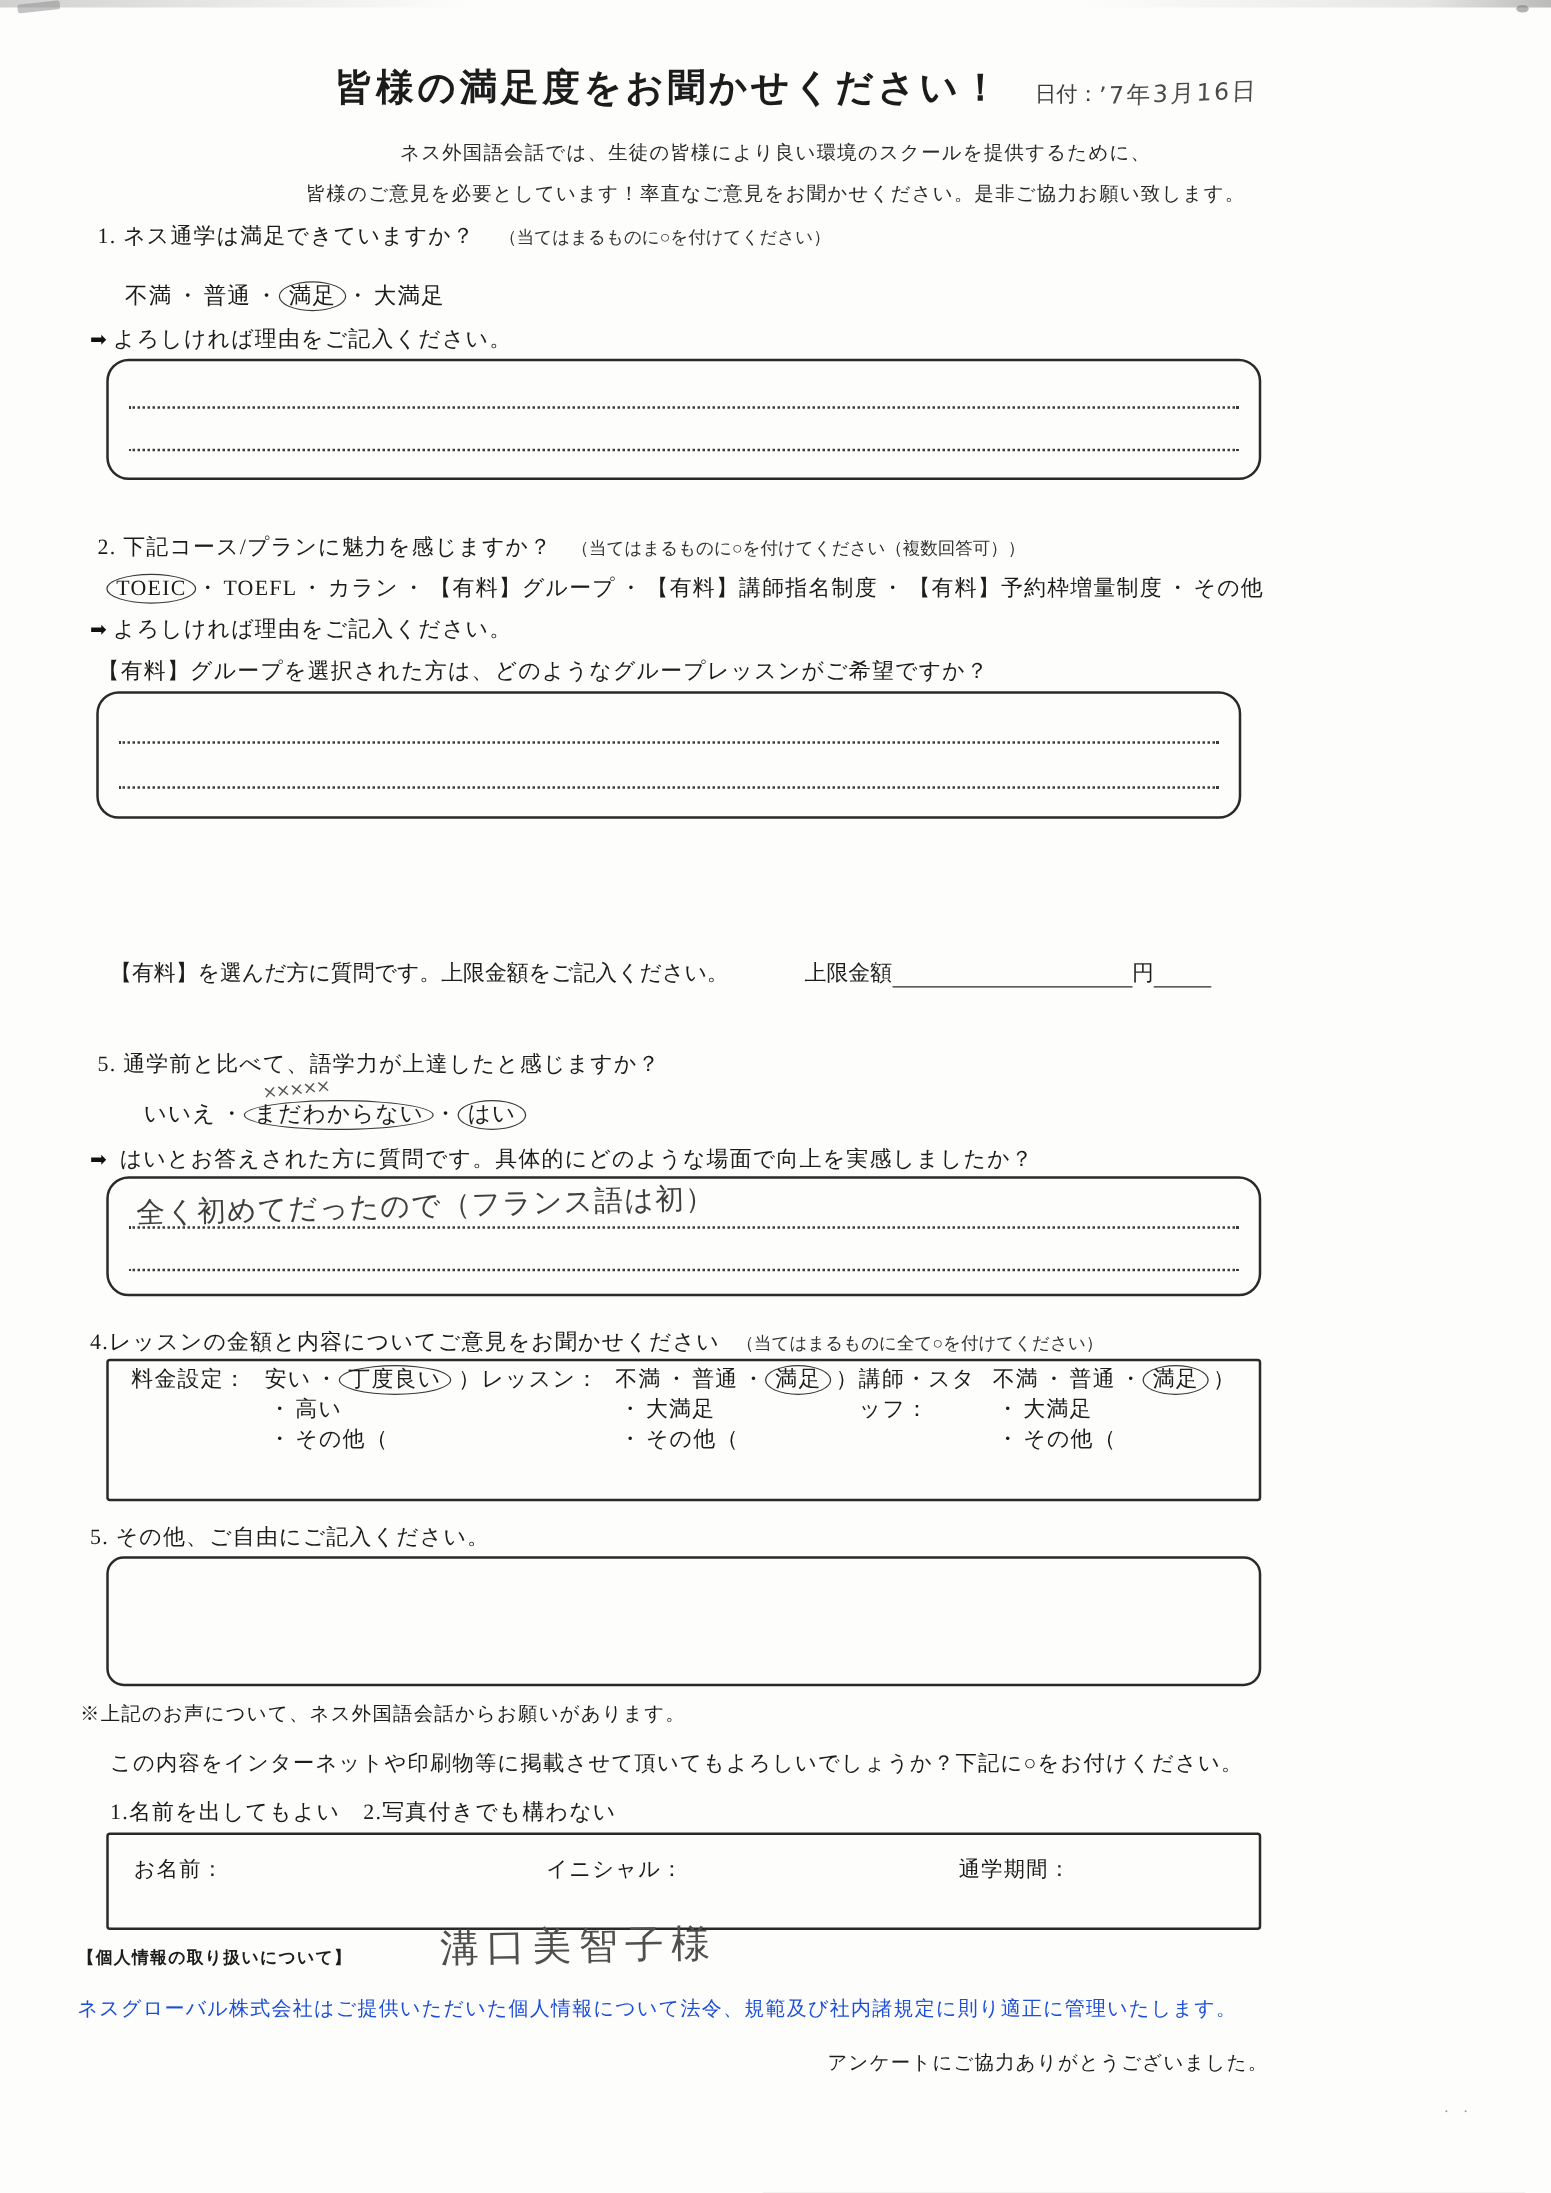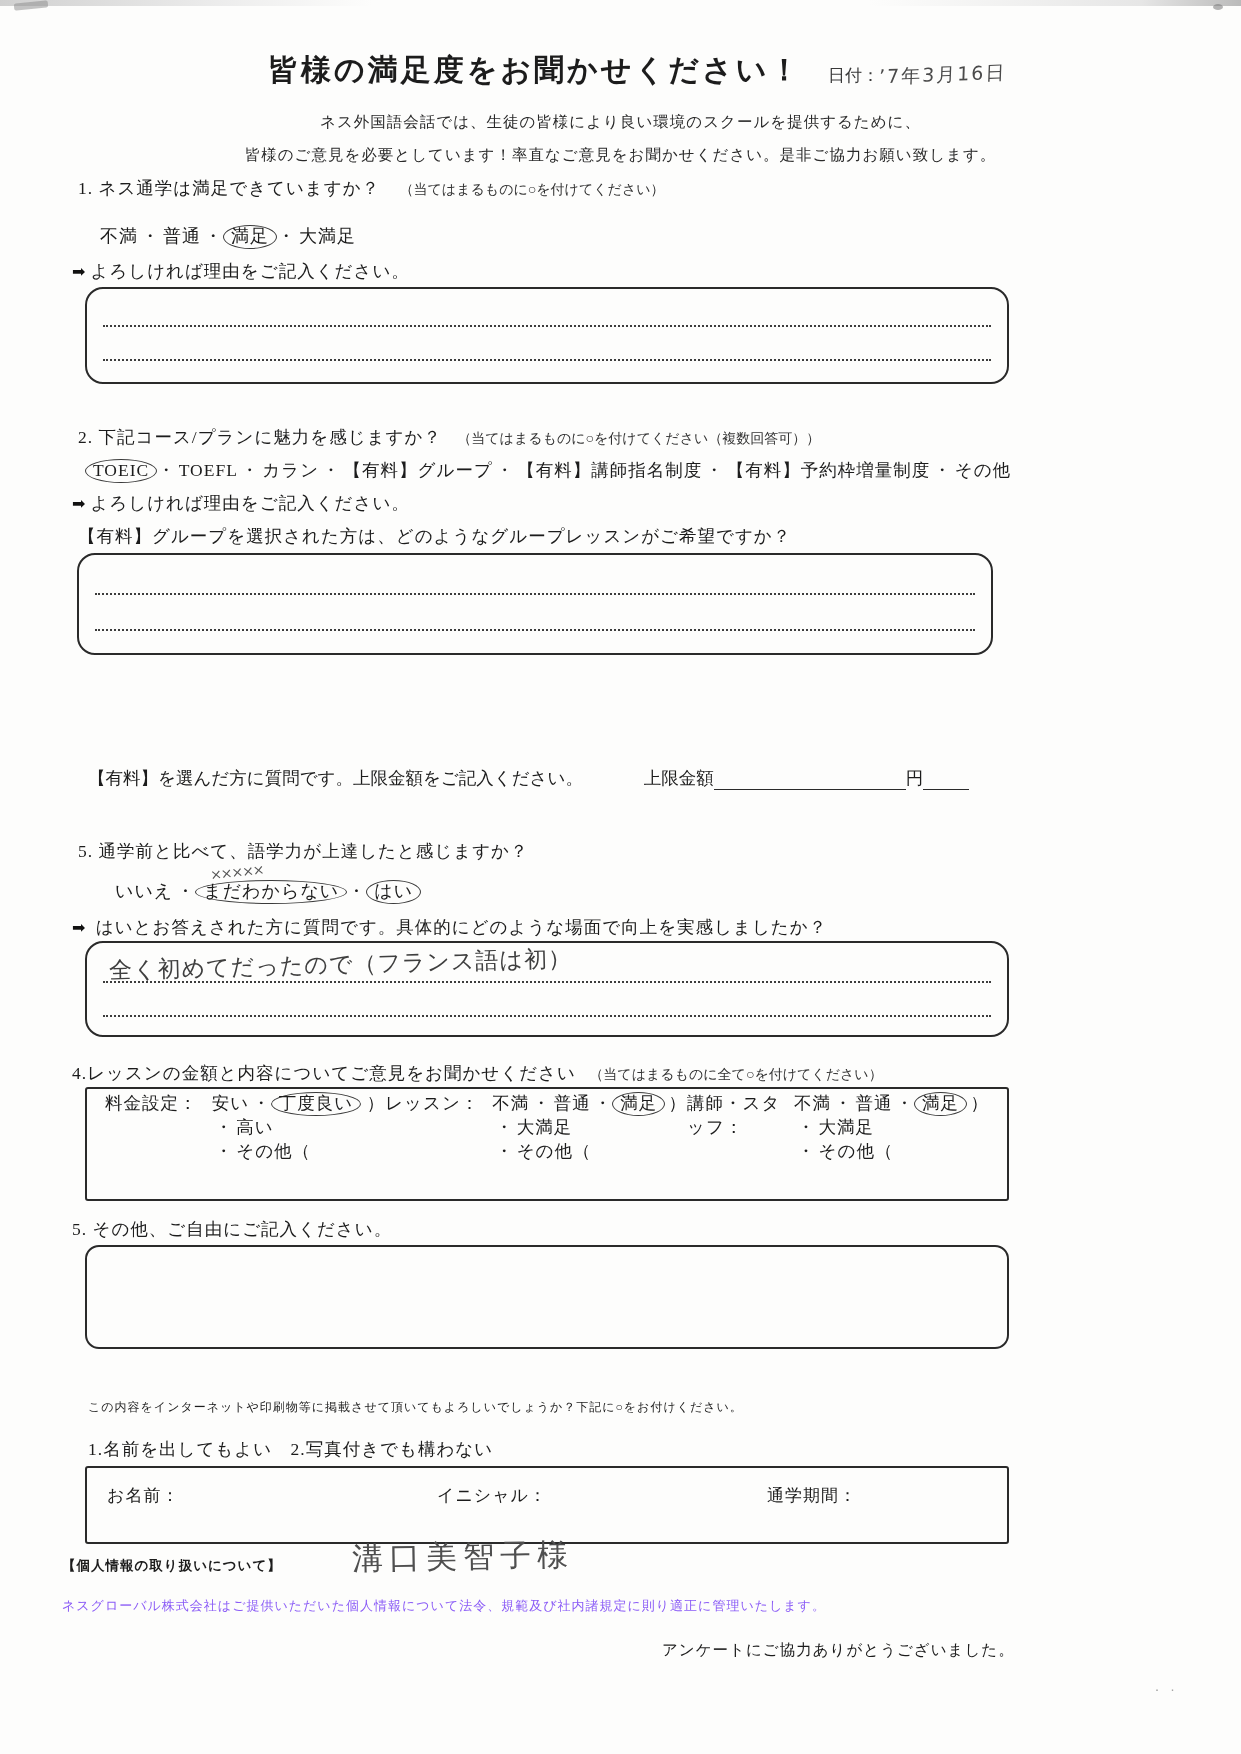--- a/index.html
+++ b/index.html
@@ -45,30 +45,30 @@
 
   .limitrow{font-size:17.5px;}
   .uline{display:inline-block;border-bottom:1.6px solid #2a2a2a;height:18px;vertical-align:bottom;}
 
   .tbl{display:flex;justify-content:space-around;height:100%;padding:2px 18px;box-sizing:border-box;}
   .trow{display:flex;align-items:baseline;font-size:17.5px;letter-spacing:1px;}
   .tlabel{width:212px;display:inline-block;}
   .tclose{margin-left:auto;}
 
   .consent-note{font-size:15.5px;letter-spacing:1px;}
-  .consent-q{font-size:12px;letter-spacing:1px;}
+  .consent-q{font-size:17px;letter-spacing:1px;}
   .consent-opts{font-size:17.5px;letter-spacing:1px;}
 
   .infobox-inner{display:flex;padding:16px 20px;font-size:17px;letter-spacing:1px;}
   .info-name{width:330px;}
   .info-initial{width:330px;}
 
   .privacy-title{font-size:13.5px;font-weight:bold;letter-spacing:1px;}
   .hand-name{font-size:31px;letter-spacing:6px;transform:rotate(-1deg);color:#4f4f4f;}
-  .privacy-text{font-size:13px;letter-spacing:1px;color:#8b5cf6;}
+  .privacy-text{font-size:16px;letter-spacing:1px;color:#1d4ed8;}
   .thanks{font-size:15.5px;letter-spacing:1px;}
 </style>
 </head>
 <body>
 
 <div class="page">
   <div class="scan-top"></div>
   <div class="scan-corner"></div>
   <div class="scan-dot"></div>
   <div class="scan-specks">･ ･</div>
@@ -156,20 +156,21 @@
           <span class="opt">不満</span><span class="opt">普通</span><span class="opt"><span class="circle">満足</span></span><span class="opt">大満足</span><span class="opt">その他（</span>
         </span>
         <span class="tclose">）</span>
       </div>
     </div>
   </div>
 
   <div class="abs qhead" style="left:72px;top:1217px;">5. その他、ご自由にご記入ください。</div>
   <div class="wbox" style="left:85px;top:1245px;width:920px;height:100px;border-radius:14px;"></div>
 
+  <div class="abs consent-note" style="left:64px;top:1361px;">※上記のお声について、ネス外国語会話からお願いがあります。</div>
   <div class="abs consent-q" style="left:88px;top:1399px;">この内容をインターネットや印刷物等に掲載させて頂いてもよろしいでしょうか？下記に○をお付けください。</div>
   <div class="abs consent-opts" style="left:88px;top:1437px;text-align:right;">1.名前を出してもよい　2.写真付きでも構わない</div>
 
   <div class="wbox square" style="left:85px;top:1466px;width:920px;height:74px;">
     <div class="infobox-inner">
       <span class="info-name">お名前：</span>
       <span class="info-initial">イニシャル：</span>
       <span>通学期間：</span>
     </div>
   </div>

